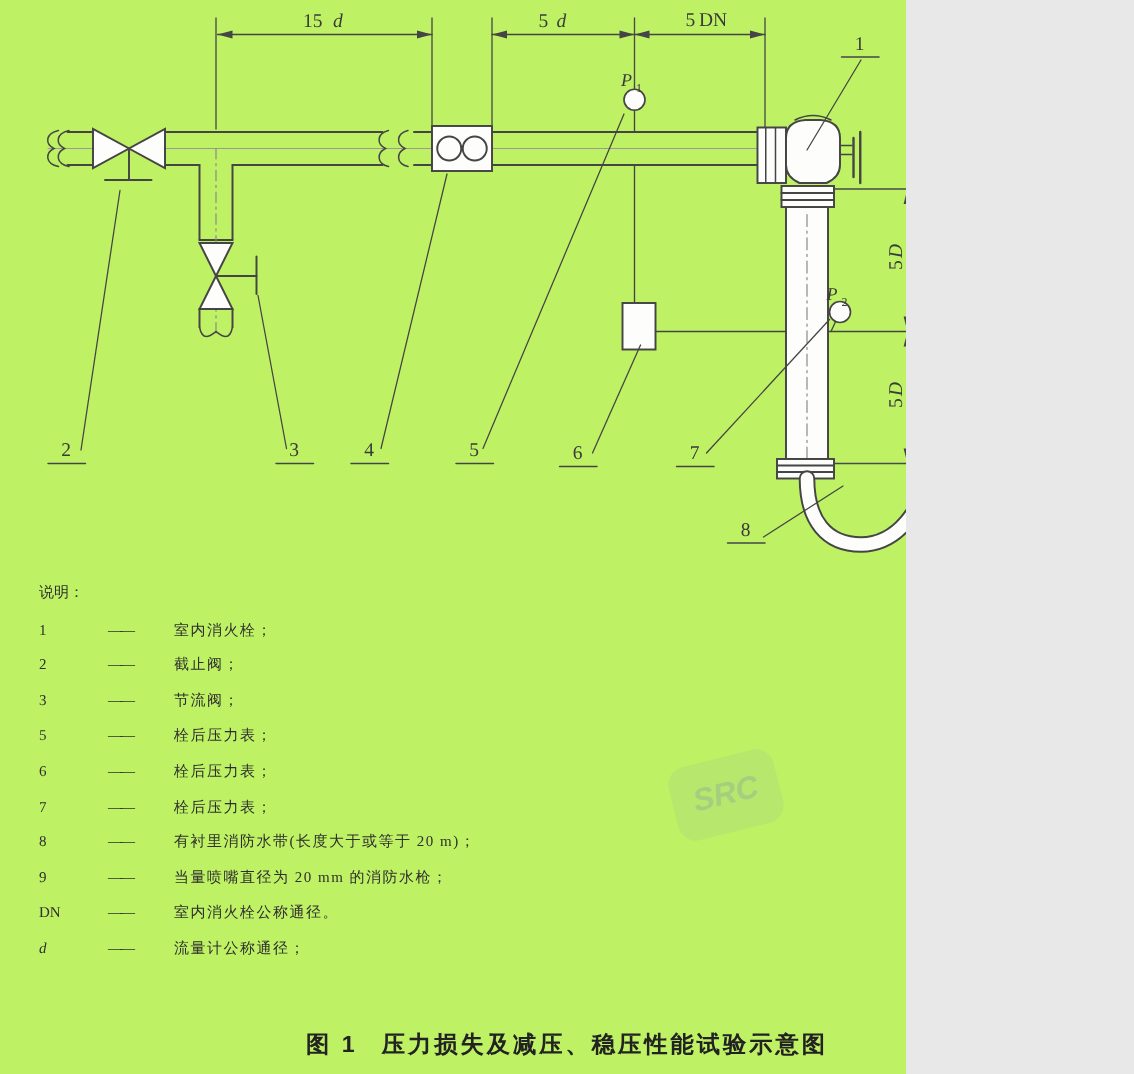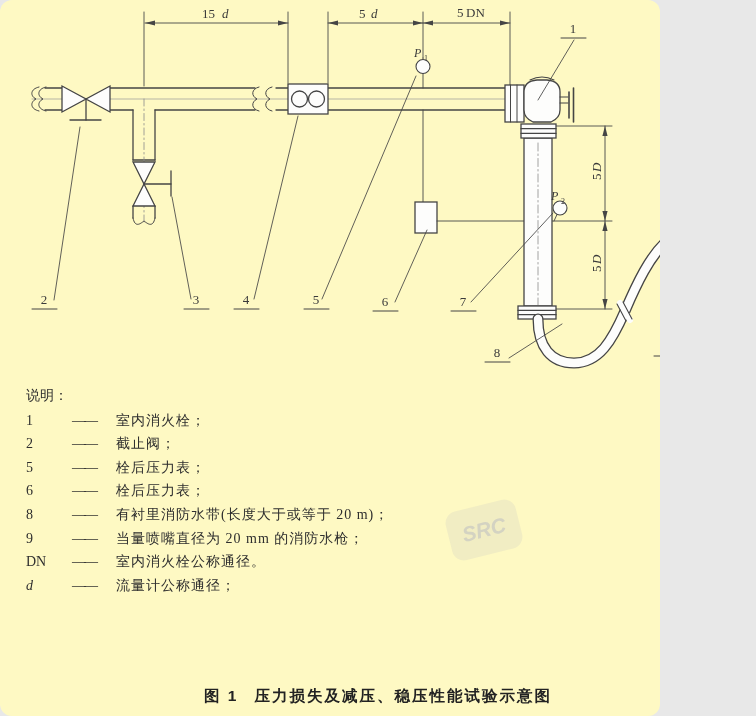--- a/index.html
+++ b/index.html
@@ -1,26 +1,26 @@
 <!DOCTYPE html>
 <html><head>
 <meta charset="utf-8">
 <style>
   html,body{margin:0;padding:0;}
   body{background:#e8e8e8;}
-  #page{position:relative;width:660px;height:716px;background:#fef9c3;overflow:hidden;
-        font-family:"Liberation Serif","DejaVu Serif",serif;color:#333;border-radius:12px;}
+  #page{position:relative;width:604px;height:716px;background:#bef264;overflow:hidden;
+        font-family:"Liberation Serif","DejaVu Serif",serif;color:#333;}
   svg text{font-family:"Liberation Serif","DejaVu Serif",serif;fill:#3a3a3a;}
   .callout-num{font-size:13px;}
   .dim-label{font-size:13px;}
   .unit-italic{font-style:italic;}
   .gauge-label{font-size:12px;font-style:italic;}
   .gauge-sub{font-size:8px;}
   
-  #legend{position:absolute;left:26px;top:384px;width:714px;font-size:14px;line-height:23.6px;
+  #legend{position:absolute;left:26px;top:384px;width:714px;font-size:10px;line-height:23.6px;
           color:#2e2e2e;}
   #legend .hdr{margin-bottom:1px;}
   .lrow{white-space:nowrap;}
   .lsym{display:inline-block;width:46px;}
   .lsym.italic{font-style:italic;}
   .ldash{display:inline-block;width:44px;letter-spacing:-2px;}
   .ltxt{letter-spacing:1px;}
   
   #caption{position:absolute;left:0;top:686px;width:756px;text-align:center;
            font-weight:bold;font-size:15.5px;letter-spacing:2px;color:#222;
@@ -243,22 +243,24 @@
   </svg>
 
   
   <div id="watermark">SRC</div>
 
   
   <div id="legend">
     <div class="hdr">说明：</div>
     <div class="lrow"><span class="lsym">1</span><span class="ldash">——</span><span class="ltxt">室内消火栓；</span></div>
     <div class="lrow"><span class="lsym">2</span><span class="ldash">——</span><span class="ltxt">截止阀；</span></div>
+    <div class="lrow"><span class="lsym">3</span><span class="ldash">——</span><span class="ltxt">节流阀；</span></div>
     <div class="lrow"><span class="lsym">5</span><span class="ldash">——</span><span class="ltxt">栓后压力表；</span></div>
     <div class="lrow"><span class="lsym">6</span><span class="ldash">——</span><span class="ltxt">栓后压力表；</span></div>
+    <div class="lrow"><span class="lsym">7</span><span class="ldash">——</span><span class="ltxt">栓后压力表；</span></div>
     <div class="lrow"><span class="lsym">8</span><span class="ldash">——</span><span class="ltxt">有衬里消防水带(长度大于或等于 20 m)；</span></div>
     <div class="lrow"><span class="lsym">9</span><span class="ldash">——</span><span class="ltxt">当量喷嘴直径为 20 mm 的消防水枪；</span></div>
     <div class="lrow"><span class="lsym">DN</span><span class="ldash">——</span><span class="ltxt">室内消火栓公称通径。</span></div>
     <div class="lrow"><span class="lsym italic">d</span><span class="ldash">——</span><span class="ltxt">流量计公称通径；</span></div>
   </div>
 
   
   <div id="caption">
     <span class="pfx">图 1</span><span>压力损失及减压、稳压性能试验示意图</span>
   </div>

